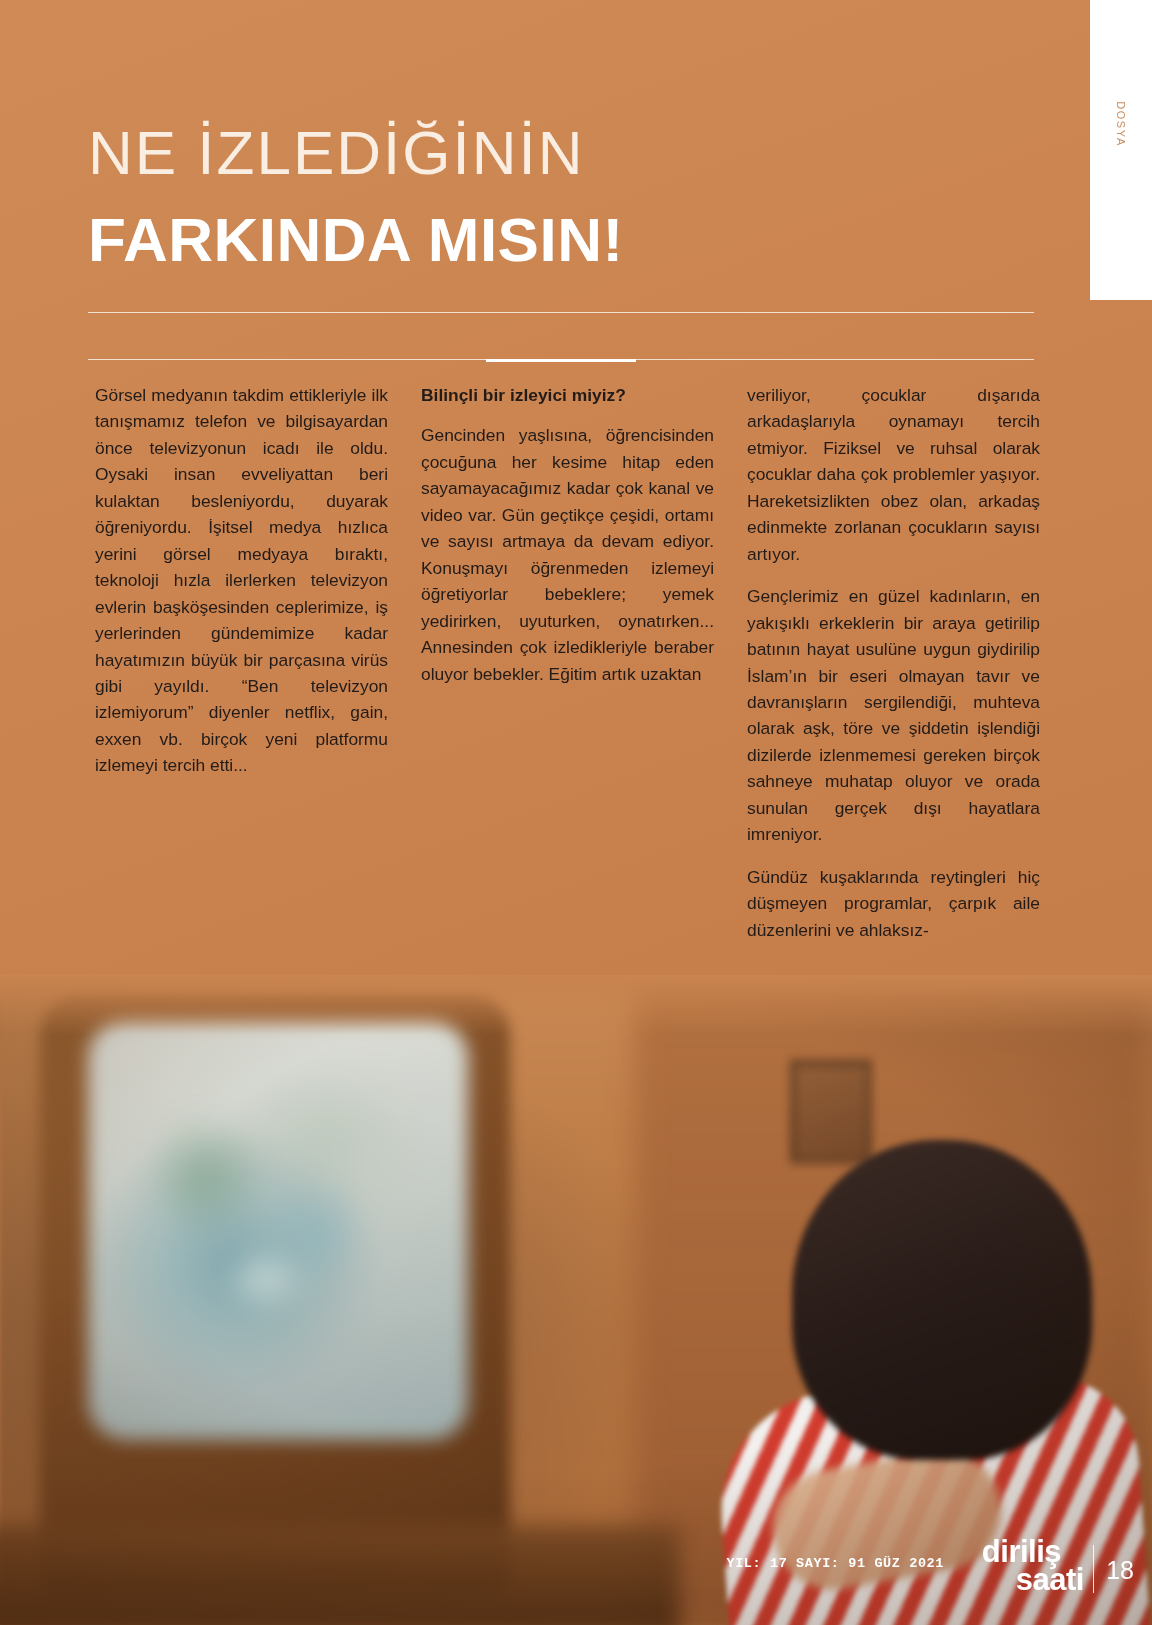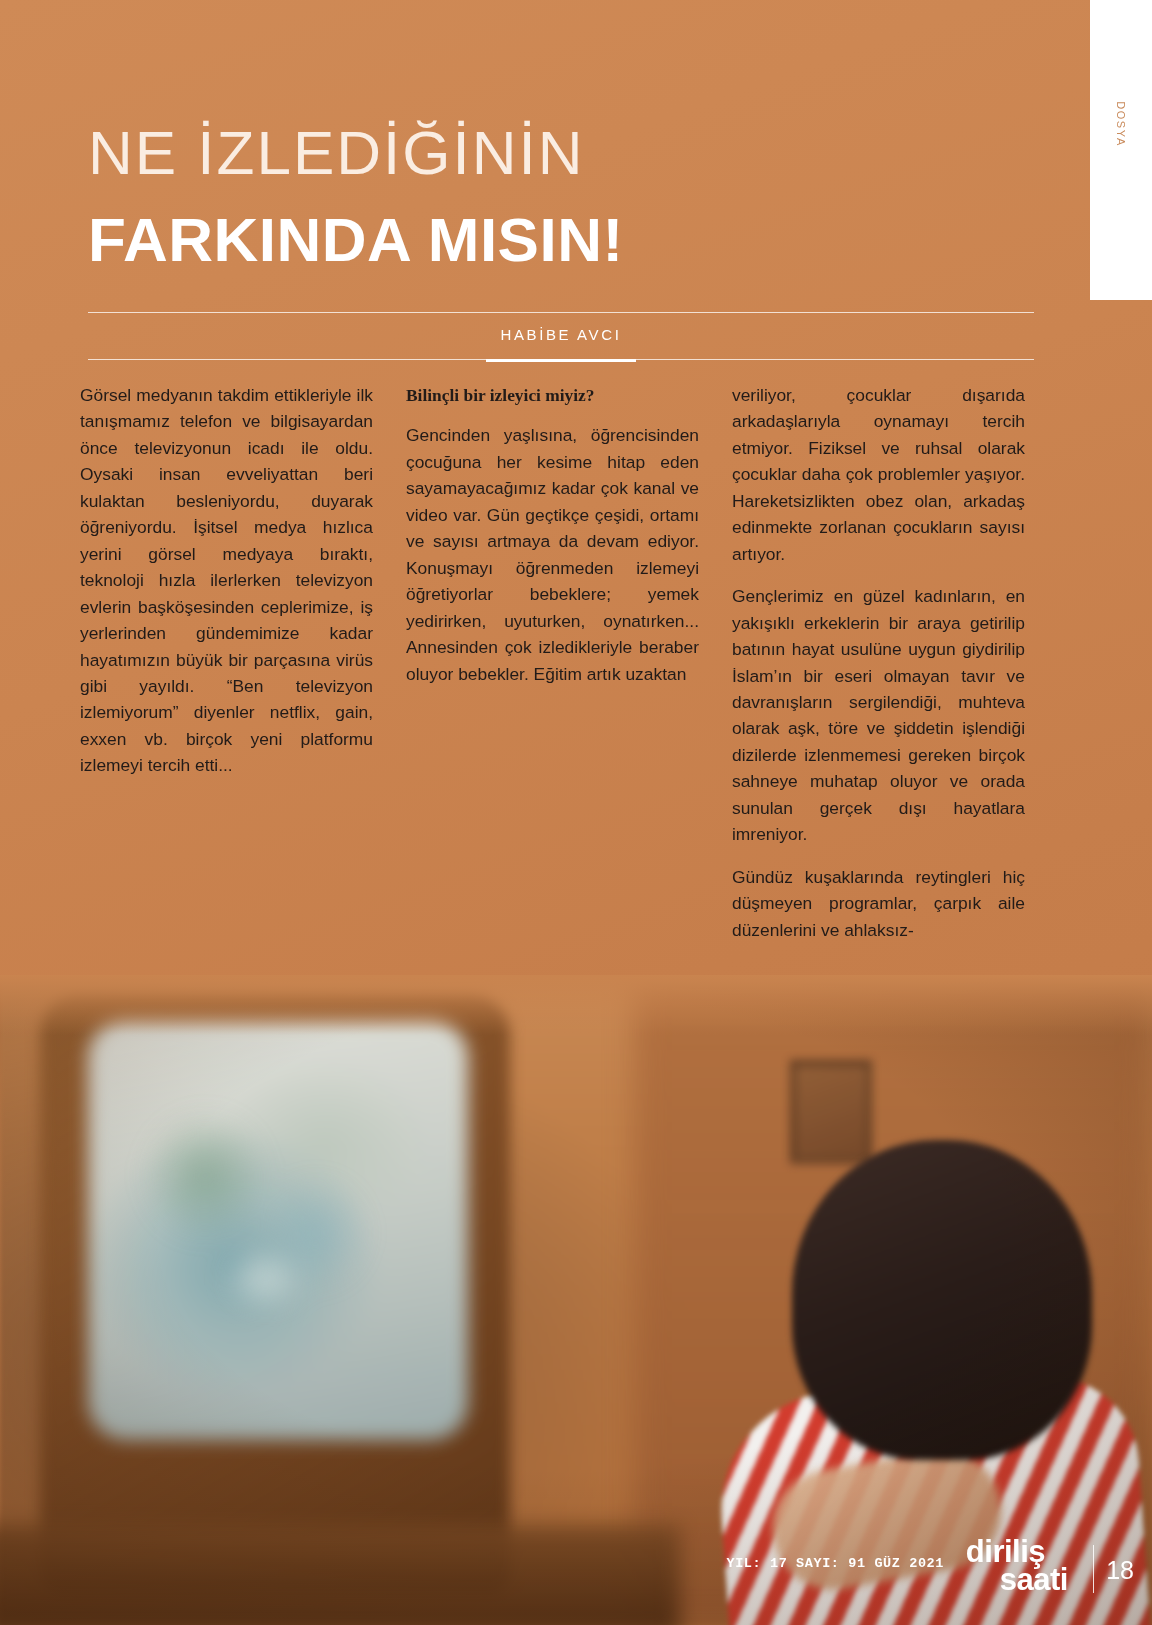--- a/index.html
+++ b/index.html
@@ -234,21 +234,21 @@
     transform: translateX(-50%);
     top: 47px;
     width: 150px;
     height: 3px;
     background: #ffffff;
   }
 
   
   #columns {
     position: absolute;
-    left: 80px;
+    left: 95px;
     top: 382px;
     width: 946px;
     display: flex;
     gap: 33px;
   }
   .col {
     width: 293px;
   }
   .col p {
     margin: 0 0 16px 0;
@@ -258,21 +258,20 @@
     text-align: justify;
     font-weight: 400;
     -webkit-hyphens: none;
     hyphens: none;
   }
   .col p.sub {
     font-weight: 700;
     text-align: left;
     margin-bottom: 14px;
     font-size: 17.4px;
-    font-family: Liberation Serif, serif;
   }
 
   
   #footer {
     position: absolute;
     right: 0;
     bottom: 0;
     height: 118px;
     left: 560px;
   }
@@ -282,21 +281,21 @@
     bottom: 54px;
     color: #ffffff;
     font-size: 13.5px;
     letter-spacing: 0.6px;
     font-weight: 700;
     white-space: nowrap;
     font-family: Liberation Mono, monospace;
   }
   #logo {
     position: absolute;
-    right: 84px;
+    right: 68px;
     bottom: 30px;
     color: #ffffff;
     text-align: left;
     line-height: 0.92;
   }
   #logo .l1 {
     font-size: 31px;
     font-weight: 700;
     letter-spacing: -0.5px;
     display: block;
@@ -349,21 +348,20 @@
     <span class="label">DOSYA</span>
   </div>
 
   <div id="title-block">
     <div id="title-line1">NE İZLEDİĞİNİN</div>
     <div id="title-line2">FARKINDA MISIN!</div>
   </div>
 
   <div id="byline-wrap">
     <div class="rule top"></div>
-    <div id="byline">HABİBE AVCI</div>
     <div class="rule bottom"></div>
     <div id="byline-underline"></div>
   </div>
 
   <div id="columns">
 
     <div class="col">
       <p>Görsel medyanın takdim ettikleriyle ilk tanışmamız telefon ve bilgisayardan önce televizyonun icadı ile oldu. Oysaki insan evveliyattan beri kulaktan besleniyordu, duyarak öğreniyordu. İşitsel medya hızlıca yerini görsel medyaya bıraktı, teknoloji hızla ilerlerken televizyon evlerin başköşesinden ceplerimize, iş yerlerinden gündemimize kadar hayatımızın büyük bir parçasına virüs gibi yayıldı. “Ben televizyon izlemiyorum” diyenler netflix, gain, exxen vb. birçok yeni platformu izlemeyi tercih etti...</p>
     </div>
 

